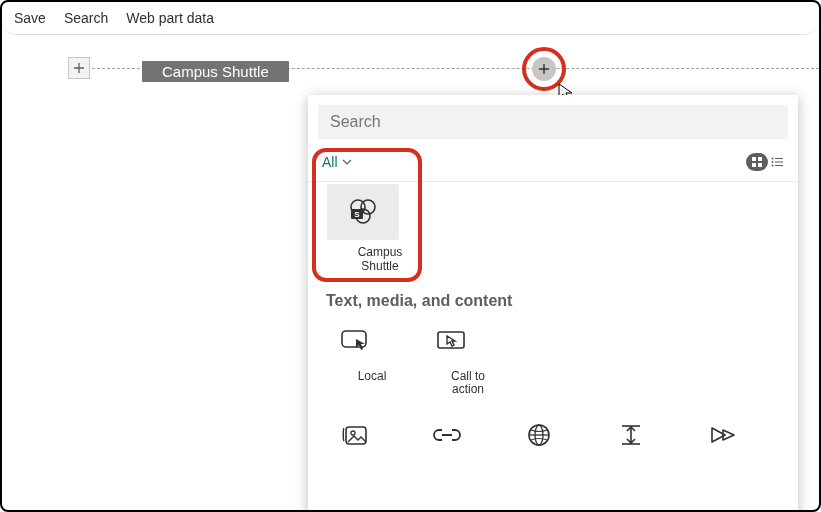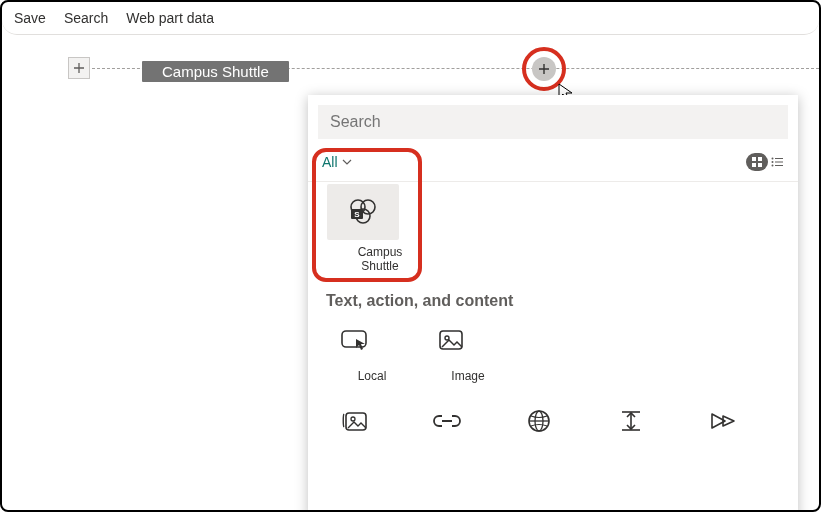--- a/index.html
+++ b/index.html
@@ -276,41 +276,40 @@
             </svg>
           </div>
           <div class="lbl">
             <span>Campus</span><br><span>Shuttle</span>
           </div>
         </div>
       </div>
       <div class="local-highlight"></div>
     </div>
 
-    <div class="section-hdr">Text, action, and content</div>
+    <div class="section-hdr">Text, media, and content</div>
 
     <div class="tile-row">
       <div class="tile">
         <div class="ic">
           <svg width="30" height="24" viewBox="0 0 30 24">
               <rect x="2" y="3" width="24" height="16" rx="4" fill="none" stroke="#323130" stroke-width="1.6"></rect>
               <path d="M16 11 L16 20 L19 17 L21 22 L23 21 L21 16 L25 16 Z" fill="#323130"></path>
             </svg>
         </div>
         <div class="lbl">Local</div>
       </div>
       <div class="tile">
         <div class="ic">
-          <svg width="28" height="24" viewBox="0 0 28 24">
-              <rect x="3" y="3" width="22" height="18" rx="3" fill="none" stroke="#323130" stroke-width="1.6"></rect>
-              <circle cx="10" cy="10" r="2" fill="none" stroke="#323130" stroke-width="1.4"></circle>
-              <path d="M5 19 L12 12 L17 17 L20 14 L25 19" fill="none" stroke="#323130" stroke-width="1.5"></path>
-            </svg>
-        </div>
-        <div class="lbl">Image</div>
+          <svg width="30" height="24" viewBox="0 0 30 24">
+              <rect x="2" y="4" width="26" height="16" rx="2" fill="none" stroke="#323130" stroke-width="1.6"></rect>
+              <path d="M11 8 L11 16 L14 14 L16 18 L18 17 L16 13 L19 13 Z" fill="none" stroke="#323130" stroke-width="1.4"></path>
+            </svg>
+        </div>
+        <div class="lbl">Call to action</div>
       </div>
     </div>
 
     <div class="tile-row row2">
       <div class="tile">
         <div class="ic">
           <svg width="30" height="26" viewBox="0 0 30 26">
               <rect x="6" y="5" width="20" height="17" rx="3" fill="none" stroke="#323130" stroke-width="1.6"></rect>
               <path d="M4 19 C3 18 3 7 4 6" fill="none" stroke="#323130" stroke-width="1.4"></path>
               <circle cx="13" cy="11" r="2" fill="none" stroke="#323130" stroke-width="1.3"></circle>

